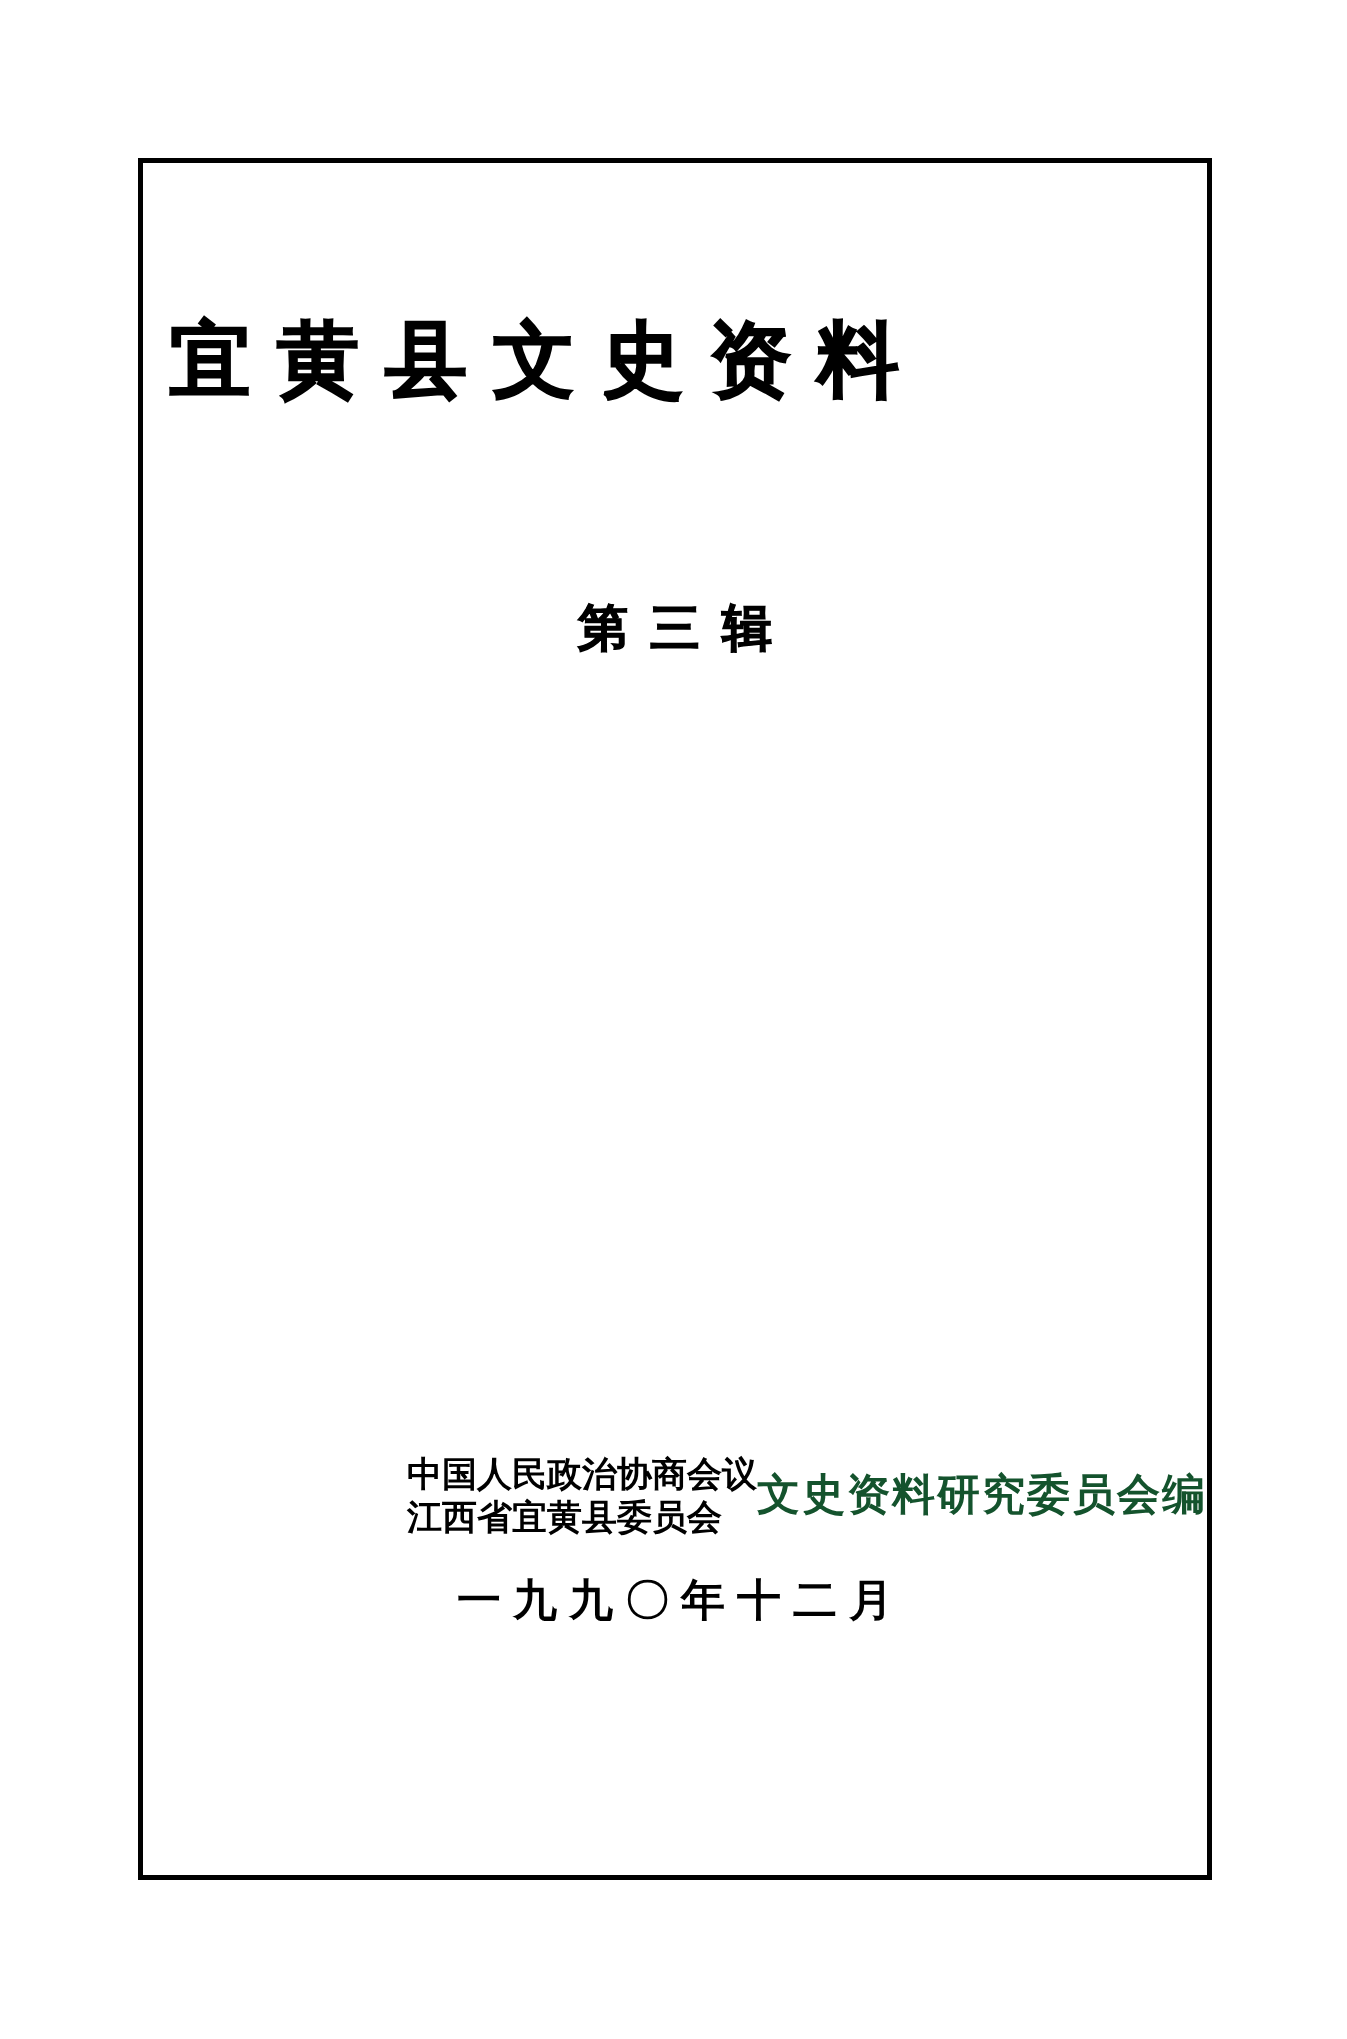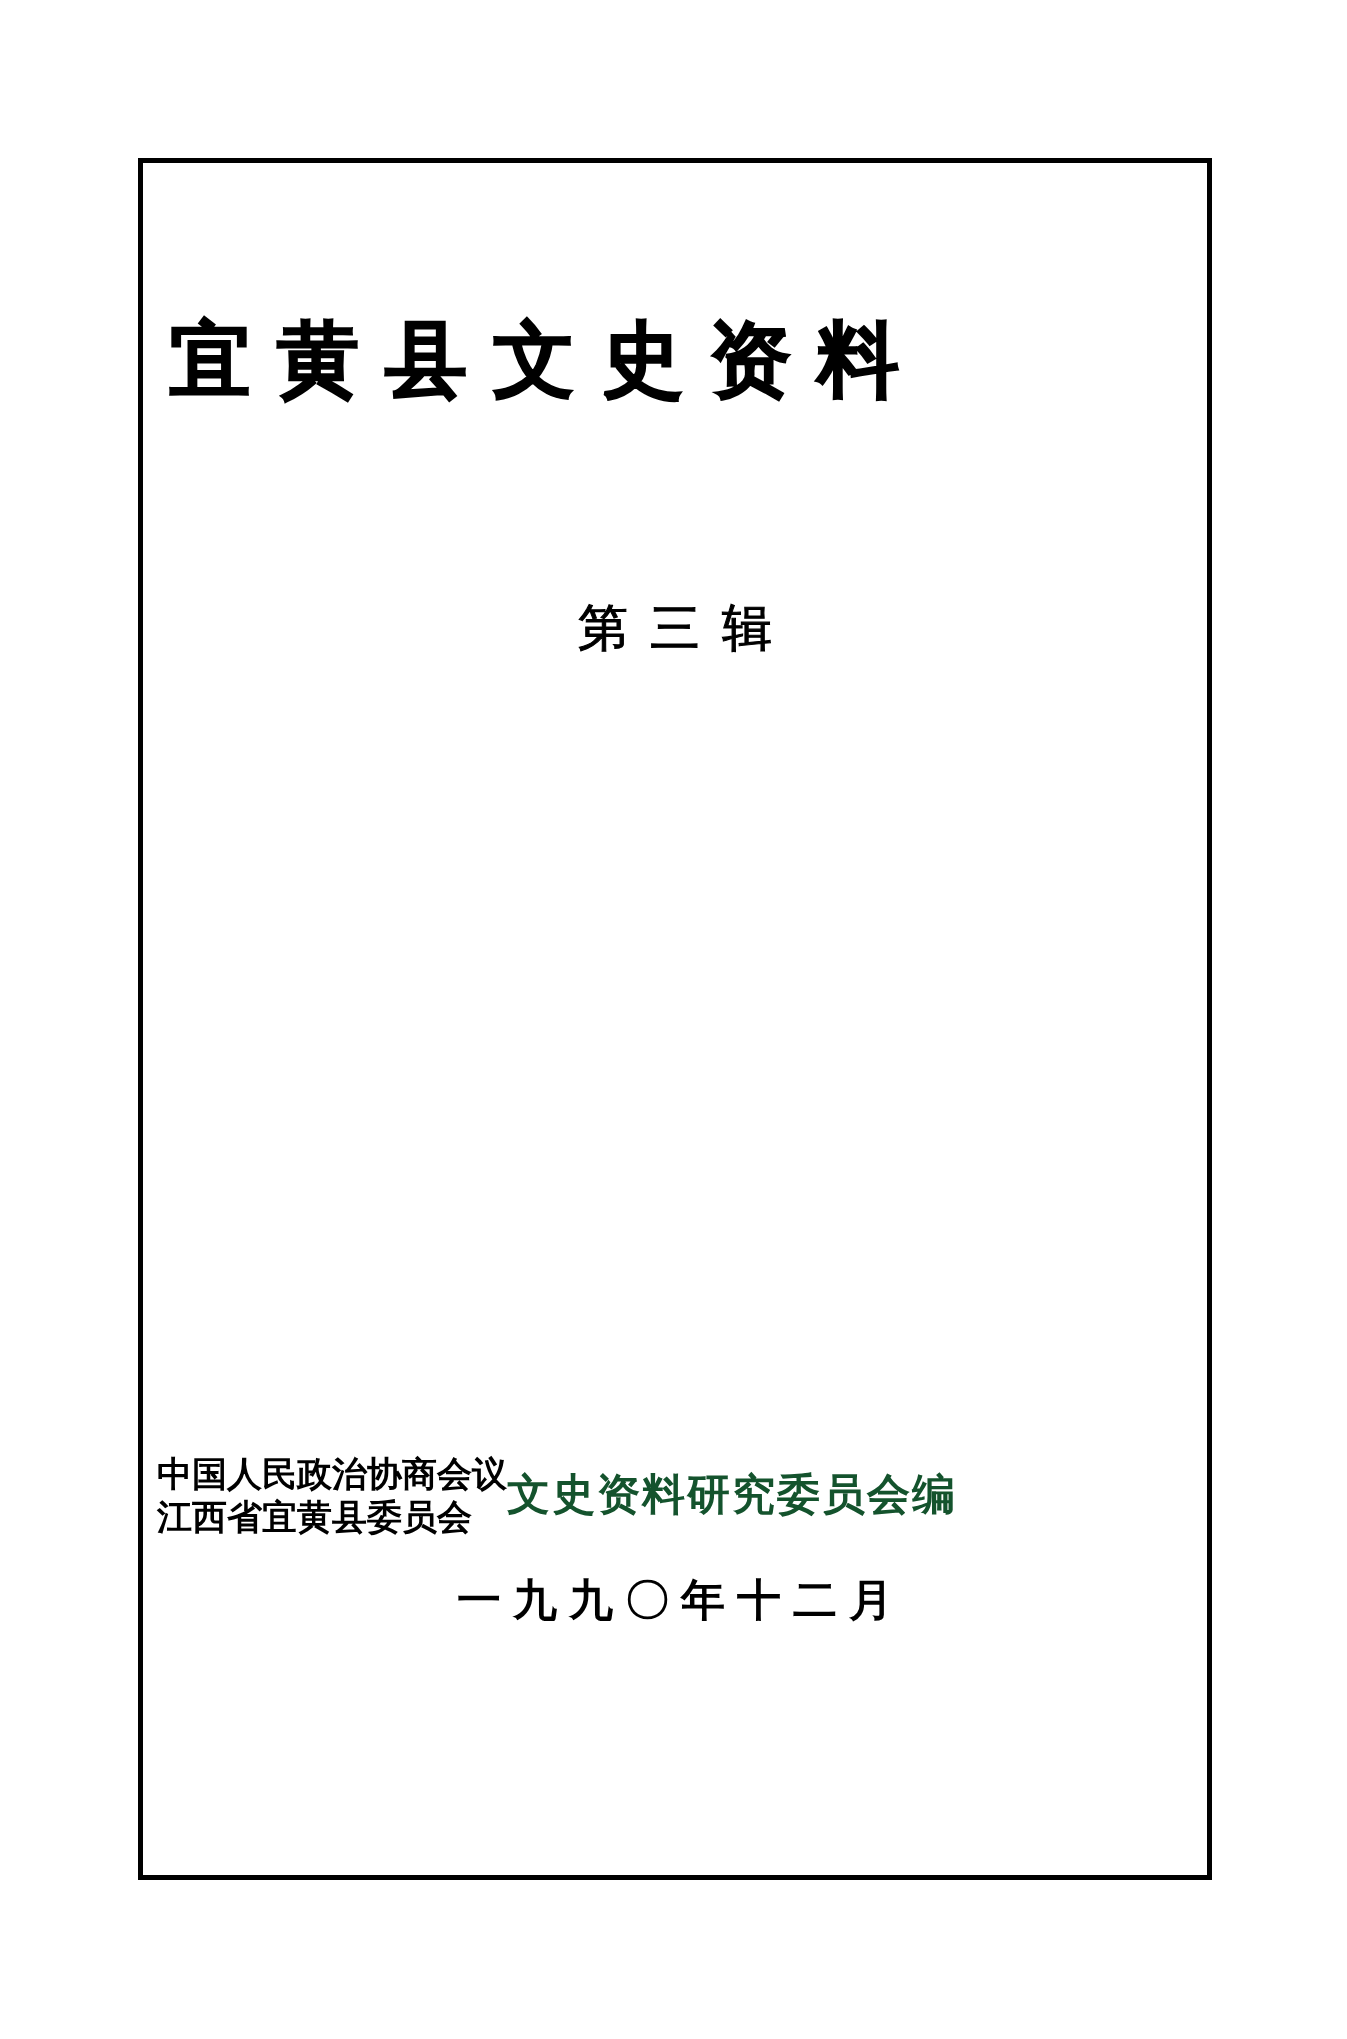--- a/index.html
+++ b/index.html
@@ -57,39 +57,39 @@
   }
 
   
   .volume-line {
     position: absolute;
     left: 0;
     right: 0;
     top: 440px;
     text-align: center;
     font-family: "DejaVu Serif", serif;
-    font-weight: 400;
+    font-weight: 700;
     font-size: 50px;
     line-height: 1;
     letter-spacing: 22px;
     text-indent: 22px;
     color: #000000;
     -webkit-text-stroke: 1.1px #000000;
   }
 
   
   .publisher-block {
     position: absolute;
     left: 0;
     right: 0;
     top: 1290px;
     display: flex;
     flex-direction: row;
     align-items: center;
-    justify-content: flex-start;
+    justify-content: flex-end;
     padding-left: 14px;
   }
 
   .publisher-left {
     display: flex;
     flex-direction: column;
     justify-content: center;
     font-family: "DejaVu Serif", serif;
     font-weight: 700;
     font-size: 35px;

